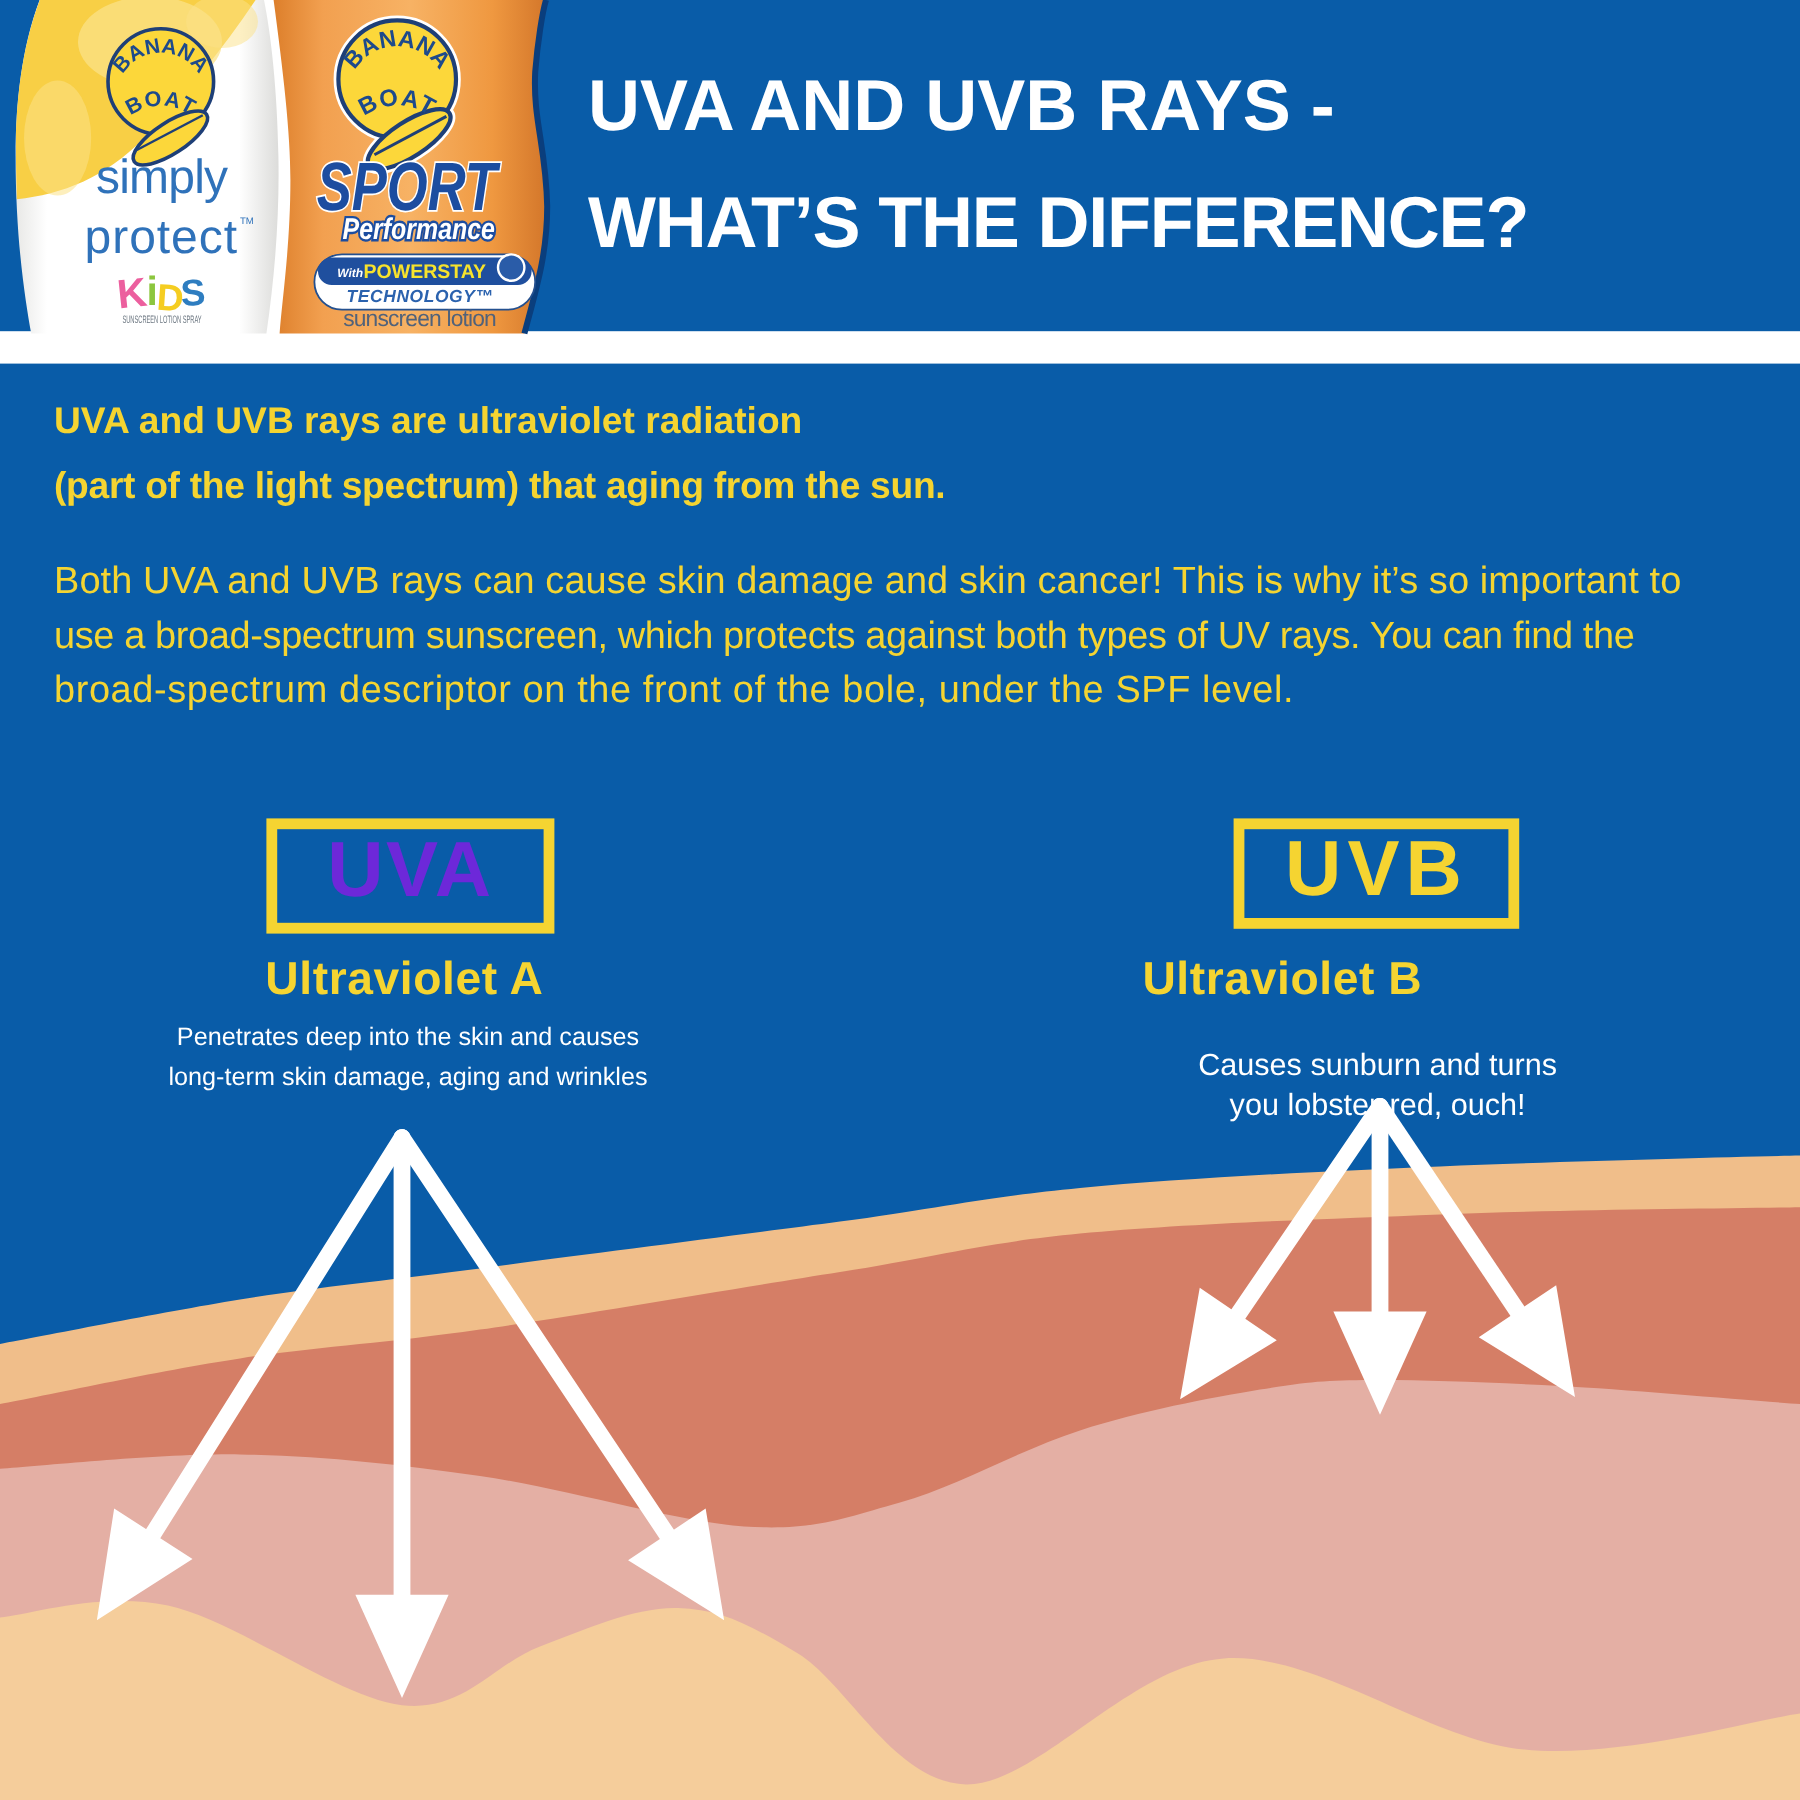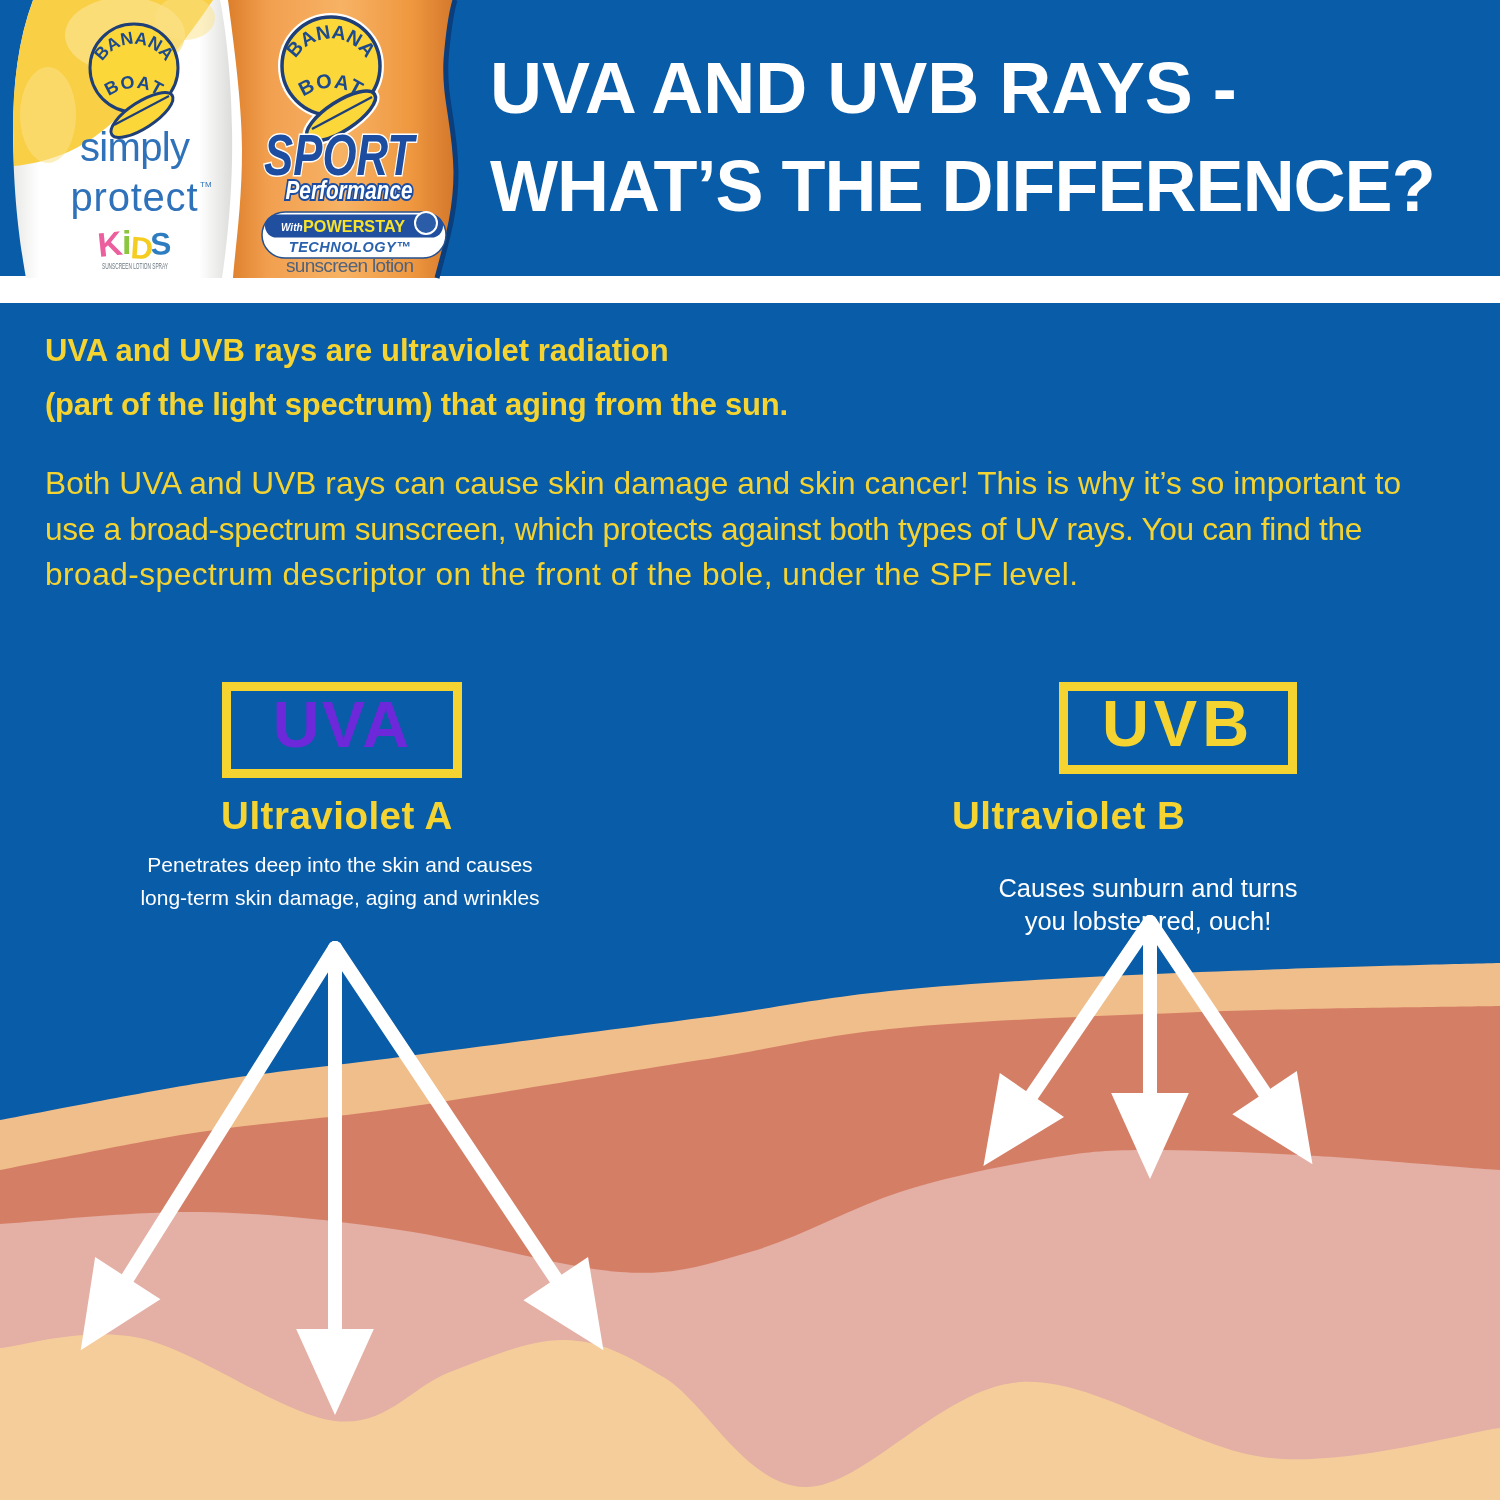--- a/index.html
+++ b/index.html
@@ -8,29 +8,29 @@
 .abs{position:absolute;}
 .hdr{color:#fff;font-weight:bold;letter-spacing:1px;}
 </style>
 </head>
 <body>
 
 <div class="abs" style="left:0;top:0;width:1500px;height:276px;background:#095ca8;"></div>
 
 <div class="abs" style="left:0;top:303px;width:1500px;height:1197px;background:#095ca8;"></div>
 
-<div class="abs hdr" style="left:490px;top:39px;font-size:72px;line-height:98px;letter-spacing:0;white-space:nowrap;">UVA AND UVB RAYS -<br><span style="letter-spacing:-1px;">WHAT’S THE DIFFERENCE?</span></div>
+<div class="abs hdr" style="left:490px;top:39px;font-size:60px;line-height:98px;letter-spacing:0;white-space:nowrap;">UVA AND UVB RAYS -<br><span style="letter-spacing:-1px;">WHAT’S THE DIFFERENCE?</span></div>
 
 <div class="abs" style="left:45px;top:324px;font-size:31px;line-height:54px;font-weight:bold;color:#f5d431;white-space:nowrap;">UVA and UVB rays are ultraviolet radiation<br><span style="letter-spacing:-0.25px;">(part of the light spectrum) that aging from the sun.</span></div>
 
 <div class="abs" style="left:45px;top:461px;font-size:31.6px;line-height:45.5px;color:#f5d431;white-space:nowrap;"><span style="letter-spacing:0.1px;">Both UVA and UVB rays can cause skin damage and skin cancer! This is why it’s so important to</span><br><span style="letter-spacing:-0.3px;">use a broad-spectrum sunscreen, which protects against both types of UV rays. You can find the</span><br><span style="letter-spacing:0.5px;">broad-spectrum descriptor on the front of the bole, under the SPF level.</span></div>
 
 <div class="abs" style="left:222px;top:682px;width:222px;height:78px;border:9px solid #f5d431;text-align:center;line-height:67px;font-size:65px;font-weight:bold;color:#6d28d9;letter-spacing:2px;">UVA</div>
 
-<div class="abs" style="left:1028px;top:682px;width:220px;height:74px;border:9px solid #f5d431;text-align:center;line-height:65px;font-size:65px;font-weight:bold;color:#f5d431;letter-spacing:5px;margin-left:31px;">UVB</div>
+<div class="abs" style="left:1028px;top:682px;width:220px;height:74px;border:9px solid #f5d431;text-align:center;line-height:65px;font-size:65px;font-weight:bold;color:#f5d431;letter-spacing:5px;">UVB</div>
 
 <div class="abs" style="left:137px;top:792px;width:400px;text-align:center;font-size:38.5px;line-height:48px;font-weight:bold;color:#f5d431;letter-spacing:0.5px;">Ultraviolet A</div>
 <div class="abs" style="left:952px;top:792px;width:400px;text-align:left;font-size:38.5px;line-height:48px;font-weight:bold;color:#f5d431;letter-spacing:0.5px;">Ultraviolet B</div>
 
 <div class="abs" style="left:90px;top:848px;width:500px;text-align:center;font-size:21px;line-height:33px;color:#fff;">Penetrates deep into the skin and causes<br>long-term skin damage, aging and wrinkles</div>
 <div class="abs" style="left:898px;top:841px;width:500px;text-align:center;font-size:25.5px;line-height:33px;color:#fff;margin-top:31px;">Causes sunburn and turns<br>you lobster-red, ouch!</div>
 
 <svg class="abs" style="left:0;top:860px;" width="1500" height="640" viewBox="0 860 1500 640">
   <path d="M0,1120 C33,1114 133,1094 200,1083 C267,1072 317,1068 400,1057 C483,1046 617,1029 700,1018 C783,1007 817,998 900,990 C983,982 1100,976 1200,972 C1300,968 1450,964 1500,963 L1500,1500 L0,1500 Z" fill="#f0be8a"></path>
   <path d="M0,1170 C33,1164 133,1142 200,1132 C267,1122 317,1120 400,1108 C483,1096 617,1073 700,1060 C783,1047 817,1036 900,1028 C983,1020 1100,1016 1200,1012 C1300,1008 1450,1007 1500,1006 L1500,1500 L0,1500 Z" fill="#d57e66"></path>

